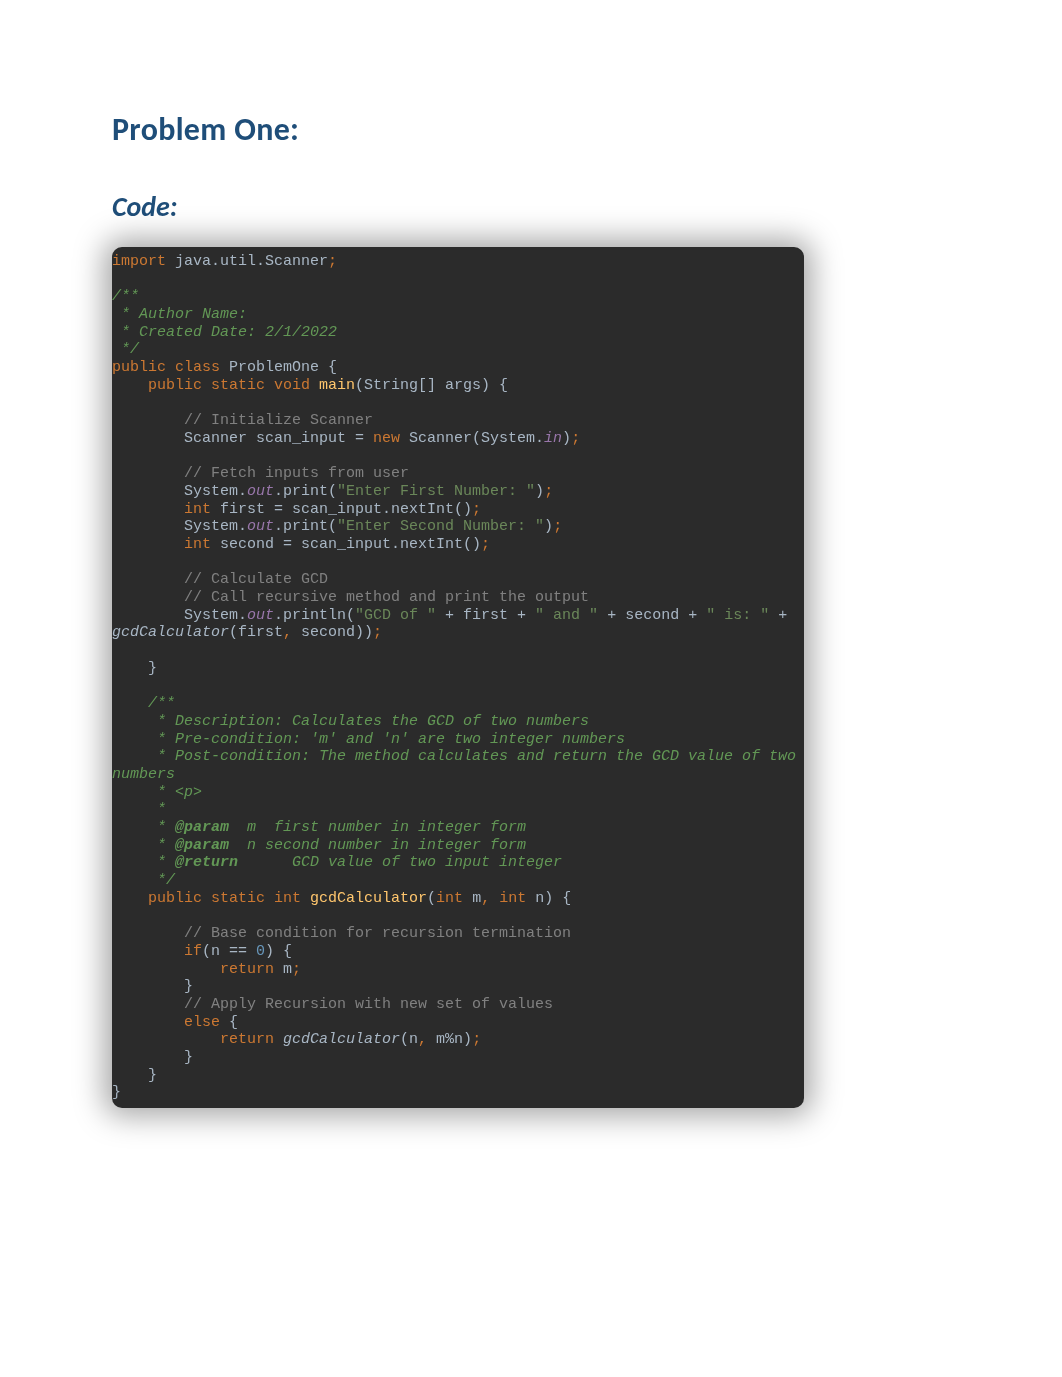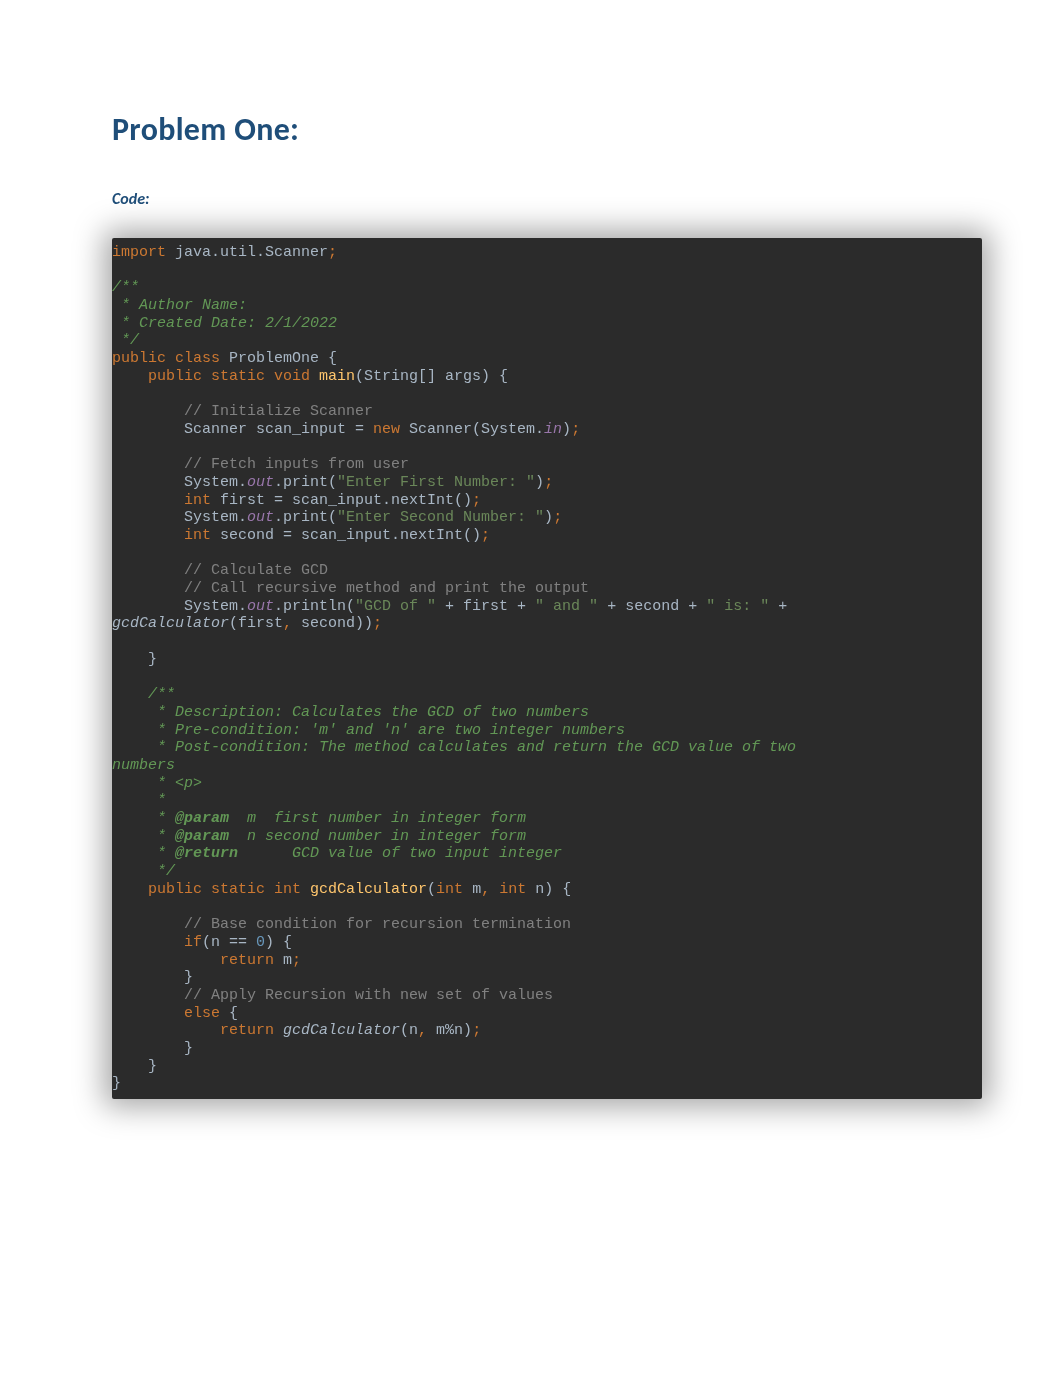--- a/index.html
+++ b/index.html
@@ -16,34 +16,34 @@
     padding: 110px 112px 60px 112px;
   }
   h1.problem-heading {
     font-size: 32px;
     color: #1f4e79;
     font-weight: 600;
     margin: 0 0 40px 0;
     letter-spacing: 0.01em;
   }
   h2.code-heading {
-    font-size: 16px;
+    font-size: 28px;
     font-style: italic;
     font-weight: 600;
     color: #1f4e79;
-    margin: 0 0 30px 0;
+    margin: 0 0 23px 0;
   }
 
   .code-block-wrap {
     position: relative;
-    border-radius: 2px;
+    border-radius: 10px;
     background: #2b2b2b;
     box-shadow: 0 0 30px 8px rgba(0,0,0,0.35);
     padding: 6px 0 6px 0;
-    width: 870px;
+    width: 692px;
   }
   .code-block {
     font-family: Consolas, "Courier New", monospace;
     font-size: 15px;
     line-height: 1.18;
     color: #a8b6c4;
     white-space: pre;
     margin: 0;
     padding: 0;
   }

